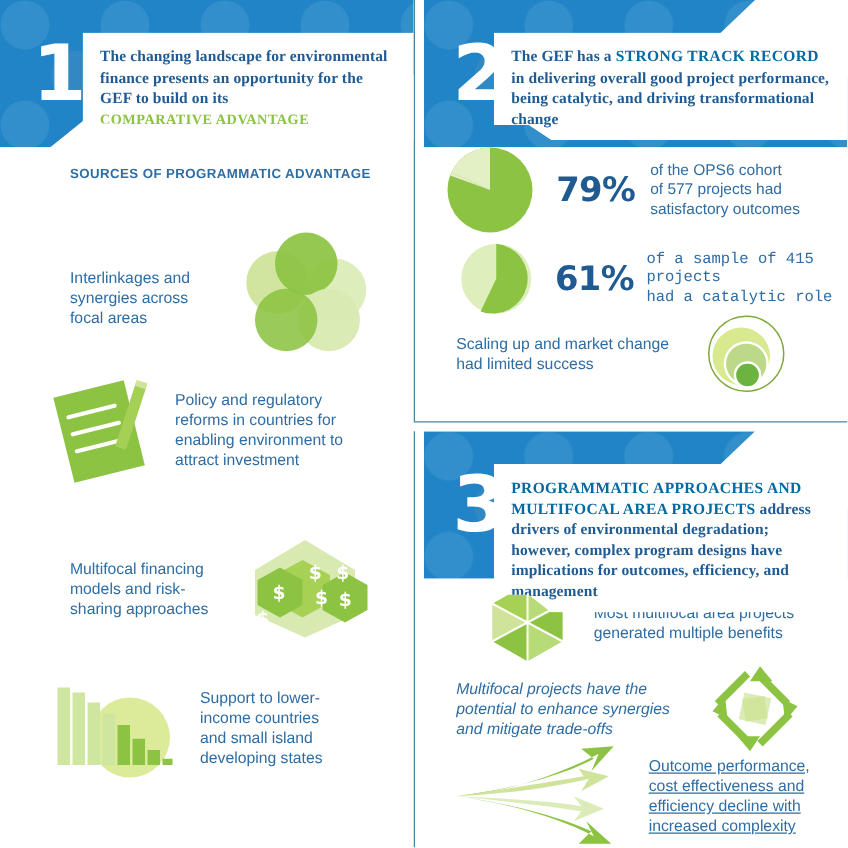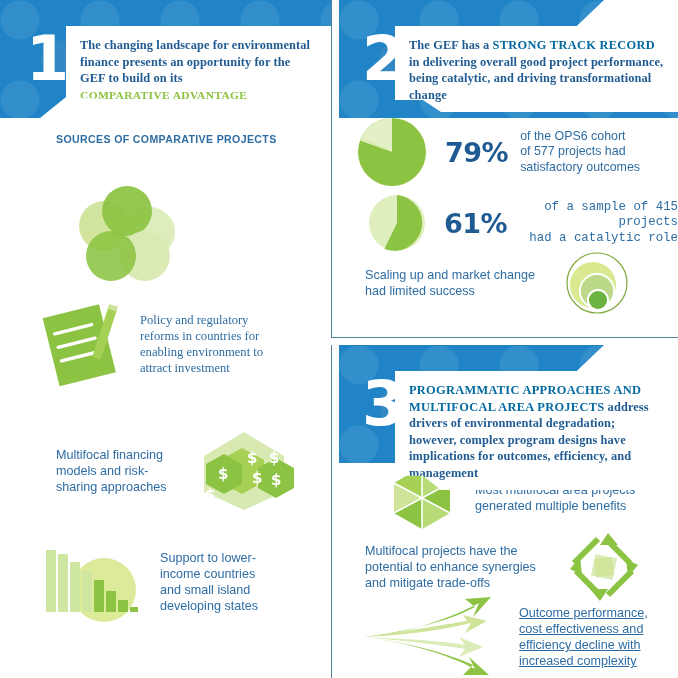--- a/index.html
+++ b/index.html
@@ -85,23 +85,26 @@
   <section class="panel" id="panel-1">
     <div class="band" id="band-1">
       <div class="tex"></div>
     </div>
     <div class="numeral" id="num-1">1</div>
 
     <div class="hbox" id="hbox-1">
       <p class="hl"><span>The changing landscape for environmental finance presents an opportunity for the GEF to build on its</span><br><span class="kicker">COMPARATIVE ADVANTAGE</span></p>
     </div>
 
-    <div class="sectlabel">SOURCES OF COMPARATIVE PROJECTS</div>
+    <div class="sectlabel">SOURCES OF PROGRAMMATIC ADVANTAGE</div>
 
     <div class="row" style="left:56px;top:188px;width:265px;">
+      <div class="rtext" style="width:118px;white-space:pre-line;">Interlinkages and
+synergies across
+focal areas</div>
       <div class="icon" style="margin-left:14px;">
         <svg width="108" height="100" viewBox="0 0 108 100">
           <circle cx="34" cy="38" r="25" fill="#cfe49a" opacity=".95"></circle>
           <circle cx="80" cy="44" r="25" fill="#dcecb8" opacity=".95"></circle>
           <circle cx="57" cy="23" r="25" fill="#8cc342" opacity=".92"></circle>
           <circle cx="75" cy="68" r="25" fill="#d8eab2" opacity=".95"></circle>
           <circle cx="41" cy="68" r="25" fill="#8cc342" opacity=".88"></circle>
         </svg>
       </div>
     </div>
@@ -117,21 +120,21 @@
               <line x1="24" y1="56" x2="62" y2="56"></line>
             </g>
           </g>
           <g transform="rotate(18 70 40)">
             <rect x="64" y="6" width="9" height="54" rx="1" fill="#a4d055"></rect>
             <polygon points="64,60 73,60 68.5,72" fill="#8cc342"></polygon>
             <rect x="64" y="4" width="9" height="5" fill="#cfe49a"></rect>
           </g>
         </svg>
       </div>
-      <div class="rtext" style="margin-left:14px;width:170px;white-space:pre-line;font-family:Liberation Serif, serif;">Policy and regulatory
+      <div class="rtext" style="margin-left:14px;width:170px;white-space:pre-line;">Policy and regulatory
 reforms in countries for
 enabling environment to
 attract investment</div>
     </div>
 
     <div class="row" style="left:56px;top:430px;width:270px;">
       <div class="rtext" style="width:122px;white-space:pre-line;">Multifocal financing
 models and risk-
 sharing approaches</div>
       <div class="icon" style="margin-left:12px;">
@@ -193,21 +196,21 @@
           <path d="M35 35 L35 1 A34 34 0 0 0 4.2 20.9 Z" fill="#e3efc4"></path>
           <path d="M35 35 L4.2 20.9 A34 34 0 0 0 3.2 23.4 Z" fill="#e3efc4"></path>
         </svg>
       </div>
       <div class="bignum" style="margin-left:18px;">79%</div>
       <div class="statdesc" style="margin-left:12px;white-space:pre-line;">of the OPS6 cohort
 of 577 projects had
 satisfactory outcomes</div>
     </div>
 
-    <div class="row" style="left:29px;top:194px;width:310px;text-align:right;">
+    <div class="row" style="left:29px;top:194px;width:310px;">
       <div class="icon">
         <svg width="58" height="58" viewBox="0 0 58 58">
           <circle cx="29" cy="29" r="28" fill="#dfeebd"></circle>
           <path d="M29 29 L29 1 A28 28 0 1 1 16.4 55.1 Z" fill="#8cc342"></path>
         </svg>
       </div>
       <div class="bignum" style="margin-left:18px;">61%</div>
       <div class="statdesc" style="margin-left:10px;white-space:pre-line;font-family:Liberation Mono, monospace;">of a sample of 415 projects
 had a catalytic role</div>
     </div>
@@ -256,21 +259,21 @@
             <line x1="31" y1="33" x2="3" y2="48"></line>
             <line x1="31" y1="33" x2="3" y2="18"></line>
           </g>
         </svg>
       </div>
       <div class="rtext" style="margin-left:22px;width:200px;white-space:pre-line;">Most multifocal area projects
 generated multiple benefits</div>
     </div>
 
     <div class="row" style="left:26px;top:186px;width:310px;">
-      <div class="rtext" style="width:195px;white-space:pre-line;">Multifocal projects have the
+      <div class="rtext" style="width:195px;white-space:pre-line;font-style:italic;">Multifocal projects have the
 potential to enhance synergies
 and mitigate trade-offs</div>
       <div class="icon" style="margin-left:8px;">
         <svg width="72" height="72" viewBox="0 0 72 72">
           <g fill="none" stroke="#8cc342" stroke-width="6" stroke-linecap="butt">
             <path d="M38 8 L62 32"></path>
             <path d="M64 40 L40 64"></path>
             <path d="M32 64 L8 40"></path>
             <path d="M6 32 L30 8"></path>
           </g>

